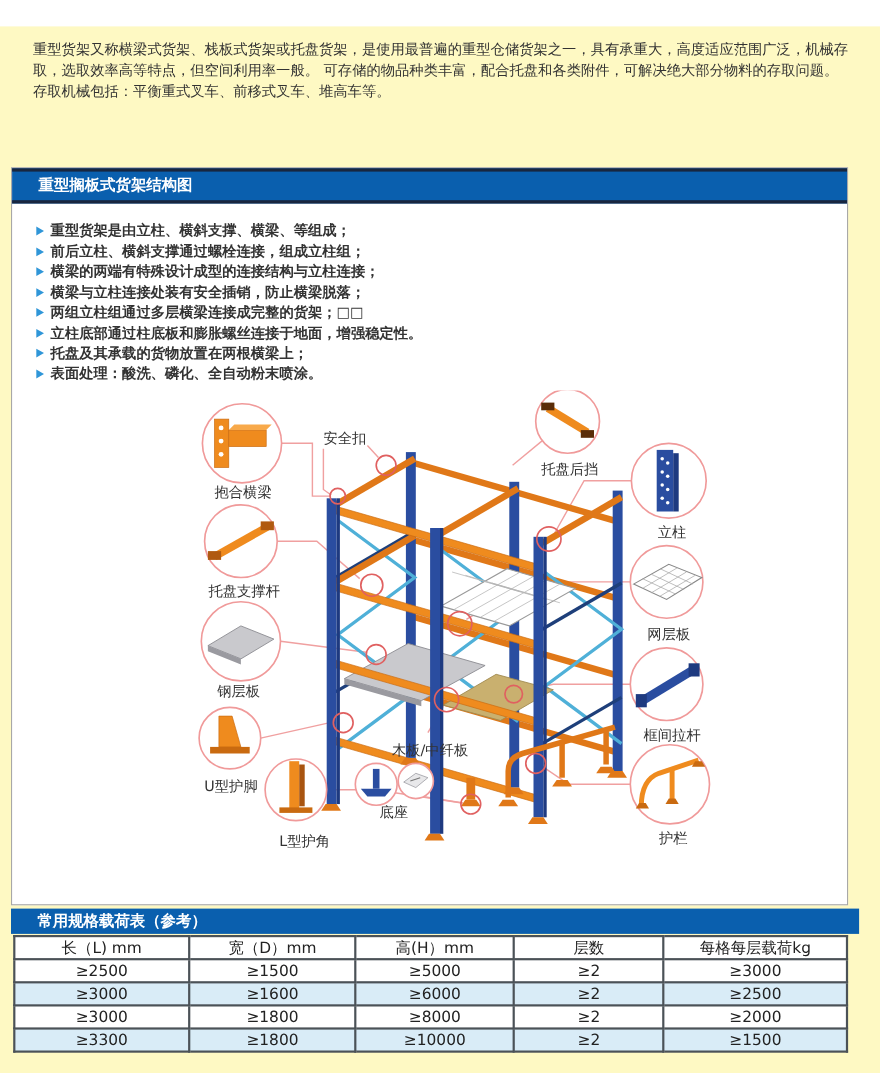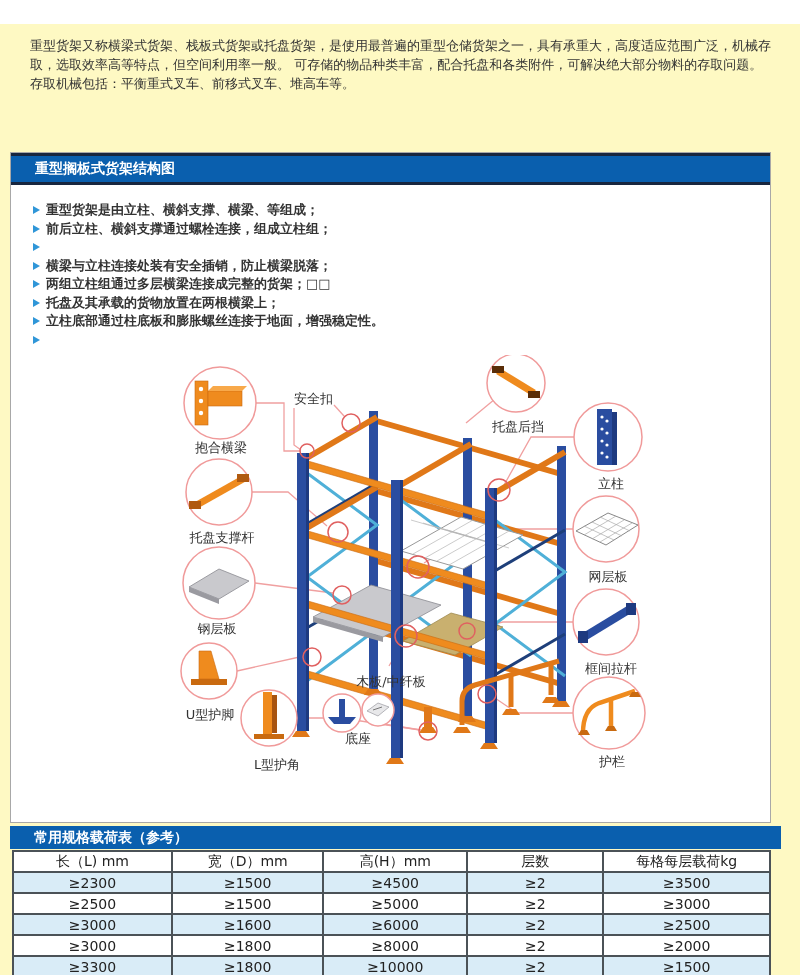--- a/index.html
+++ b/index.html
@@ -50,39 +50,41 @@
       <div class="bullet">
           <span class="tri"></span>
           <span>重型货架是由立柱、横斜支撑、横梁、等组成；</span>
         </div>
       <div class="bullet">
           <span class="tri"></span>
           <span>前后立柱、横斜支撑通过螺栓连接，组成立柱组；</span>
         </div>
       <div class="bullet">
           <span class="tri"></span>
+          <span>横梁的两端有特殊设计成型的连接结构与立柱连接；</span>
         </div>
       <div class="bullet">
           <span class="tri"></span>
           <span>横梁与立柱连接处装有安全插销，防止横梁脱落；</span>
         </div>
       <div class="bullet">
           <span class="tri"></span>
           <span>两组立柱组通过多层横梁连接成完整的货架；□□</span>
         </div>
       <div class="bullet">
           <span class="tri"></span>
+          <span>立柱底部通过柱底板和膨胀螺丝连接于地面，增强稳定性。</span>
+        </div>
+      <div class="bullet">
+          <span class="tri"></span>
           <span>托盘及其承载的货物放置在两根横梁上；</span>
         </div>
       <div class="bullet">
           <span class="tri"></span>
-          <span>立柱底部通过柱底板和膨胀螺丝连接于地面，增强稳定性。</span>
-        </div>
-      <div class="bullet">
-          <span class="tri"></span>
+          <span>表面处理：酸洗、磷化、全自动粉末喷涂。</span>
         </div>
     </div>
 
     <div class="diagram">
       <svg width="759" height="466" viewBox="0 0 759 466">
 
         <g stroke="#f0a0a0" stroke-width="1.3" fill="none">
           <path d="M245,48 L273,48 L273,96 L290,96"></path>
           <path d="M283,53 L283,90 L290,95"></path>
           <path d="M323,50 L333,61"></path>
@@ -319,27 +321,20 @@
         <col style="width:22%">
       </colgroup>
     <tbody>
         <tr class="white">
       <th>长（L) mm</th>
       <th>宽（D）mm</th>
       <th>高(H）mm</th>
       <th>层数</th>
       <th>每格每层载荷kg</th>
     </tr>
-    <tr class="blue">
-      <td>≥2300</td>
-      <td>≥1500</td>
-      <td>≥4500</td>
-      <td>≥2</td>
-      <td>≥3500</td>
-    </tr>
     <tr class="white">
       <td>≥2500</td>
       <td>≥1500</td>
       <td>≥5000</td>
       <td>≥2</td>
       <td>≥3000</td>
     </tr>
     <tr class="blue">
       <td>≥3000</td>
       <td>≥1600</td>

